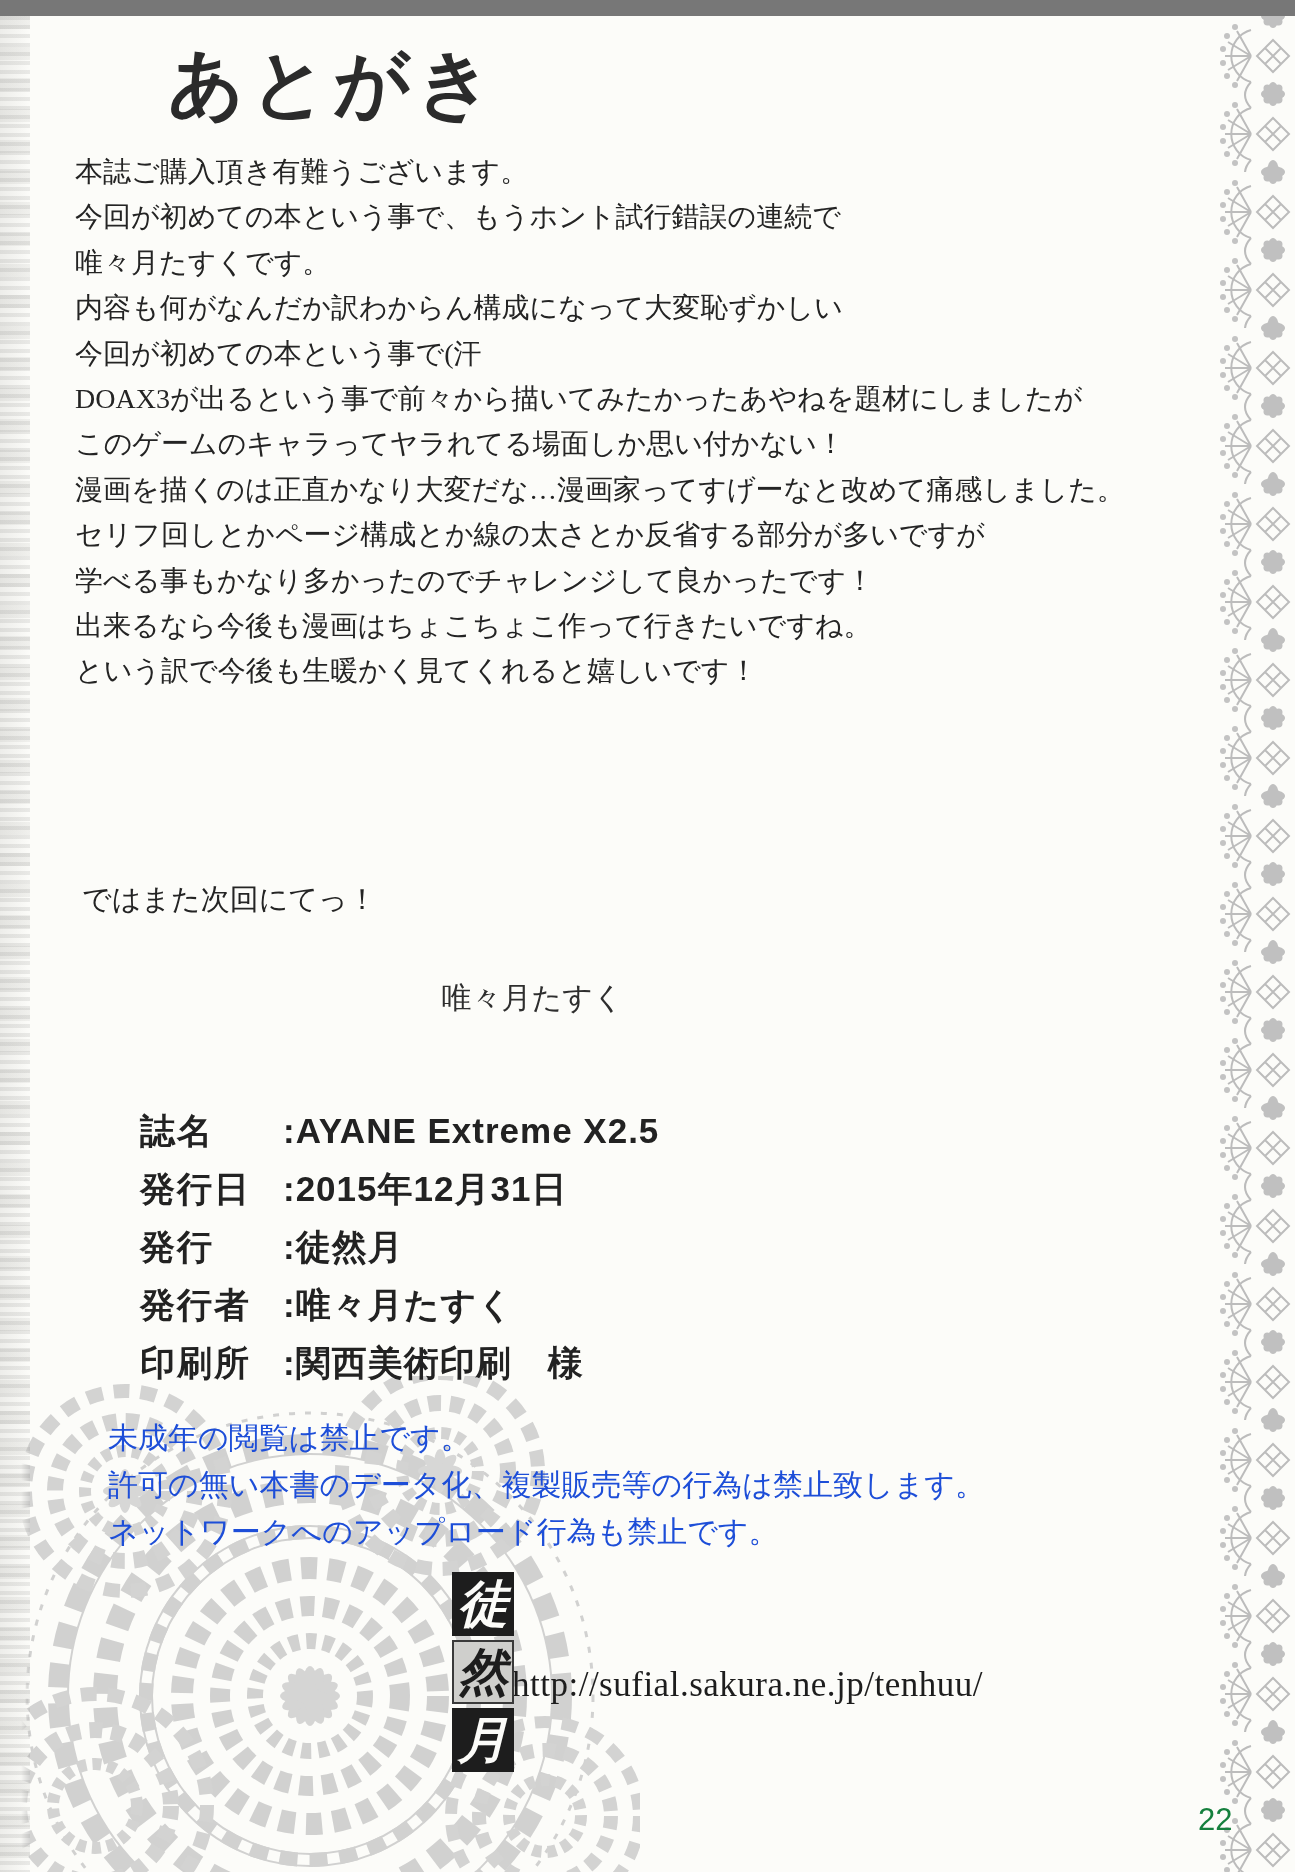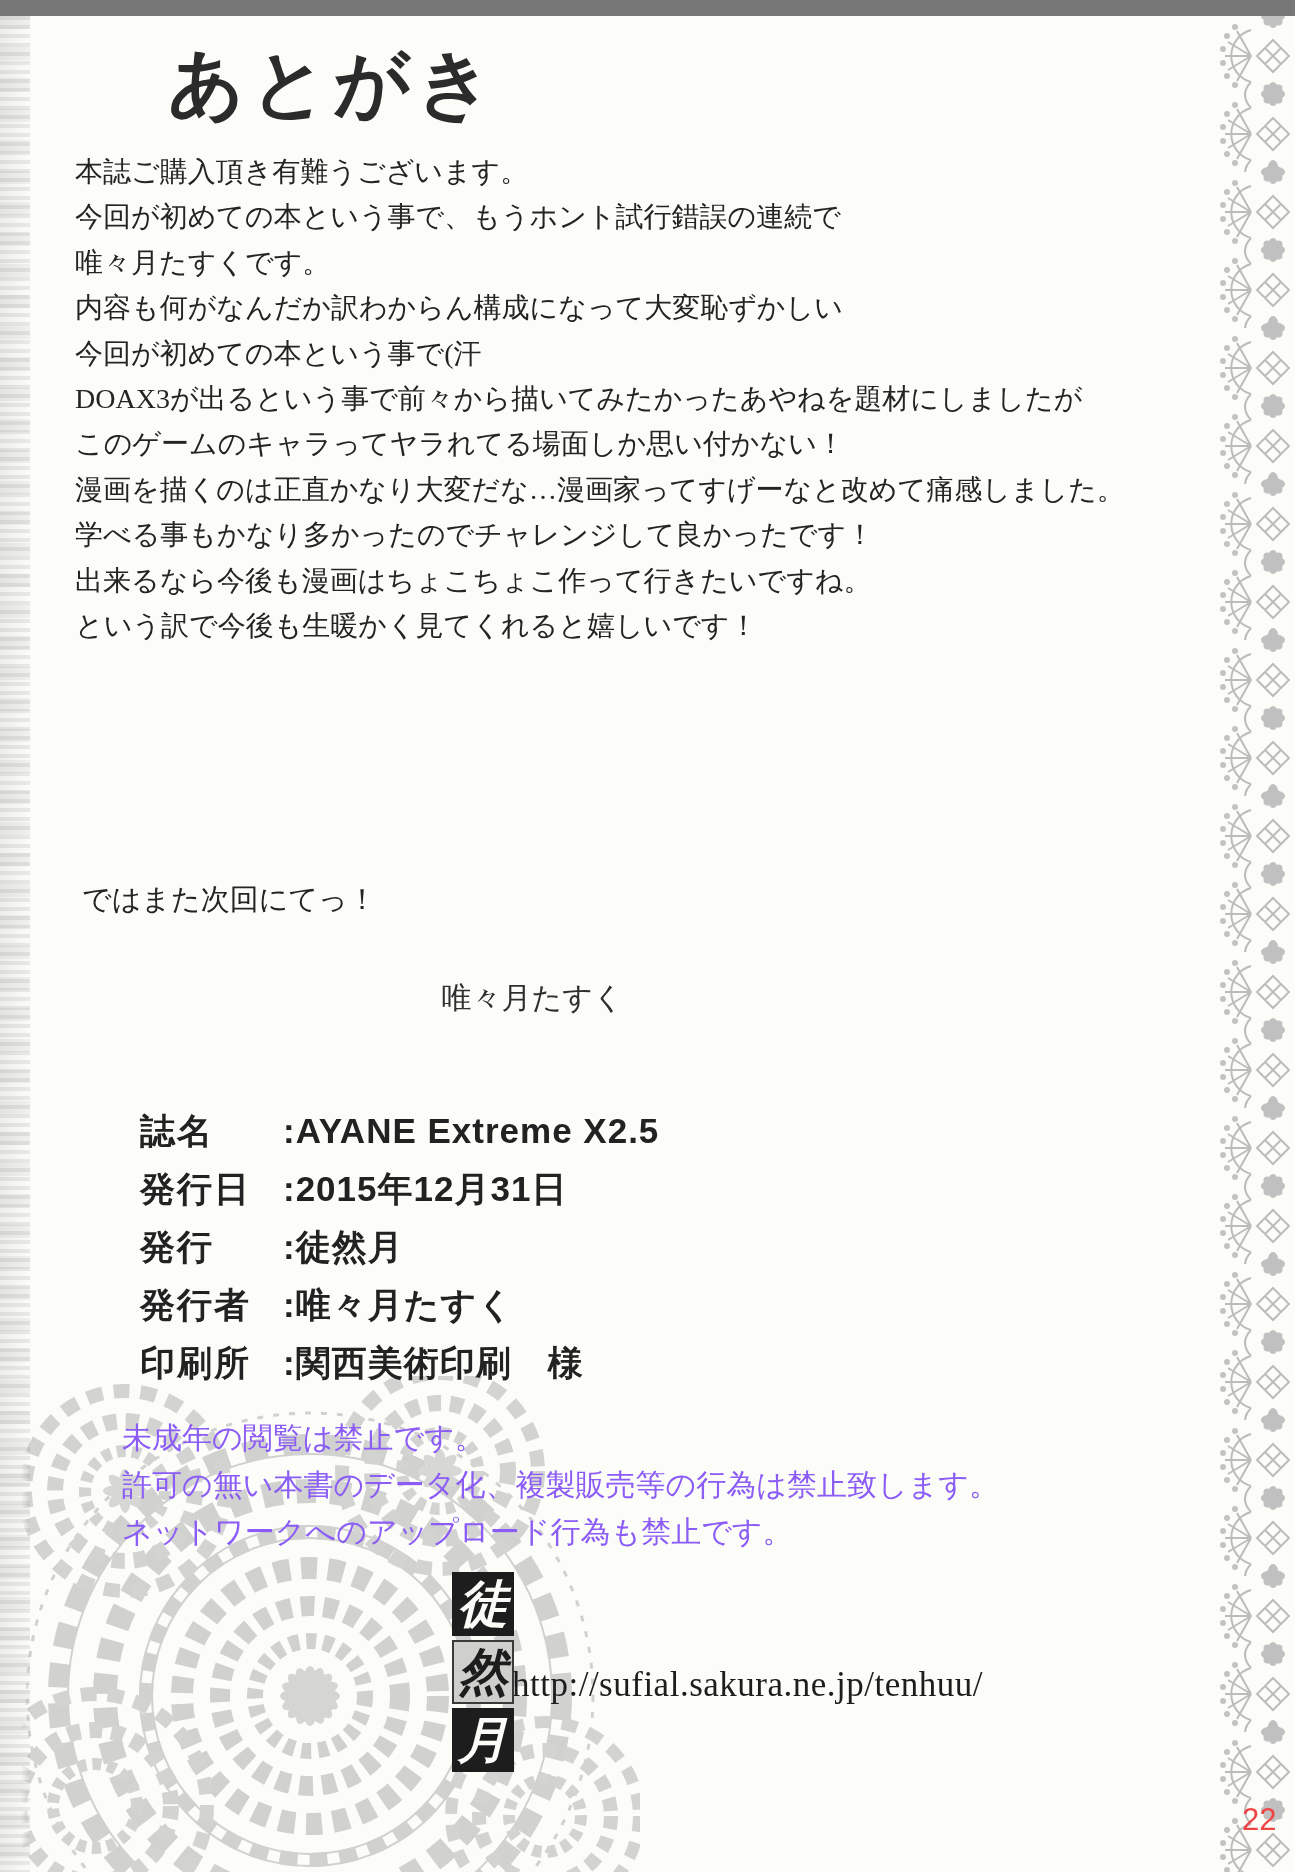--- a/index.html
+++ b/index.html
@@ -43,42 +43,42 @@
   }
   .colophon{
     position:absolute;left:140px;top:1086px;width:700px;z-index:2;
     font-family:"Liberation Sans","DejaVu Sans",sans-serif;
     font-weight:600;color:#222;
   }
   .crow{display:flex;height:58px;align-items:center;font-size:35px;}
   .clabel{width:143px;flex:0 0 143px;letter-spacing:2px;}
   .cvalue{letter-spacing:1px;}
   .notices{
-    position:absolute;left:122px;top:1398px;z-index:2;
-    font-size:30px;line-height:47px;color:#8b5cf6;
+    position:absolute;left:108px;top:1398px;z-index:2;
+    font-size:30px;line-height:47px;color:#1d4ed8;
   }
   .logo{
     position:absolute;left:452px;top:1556px;width:62px;z-index:3;
     display:flex;flex-direction:column;gap:4px;
   }
   .lbox{
     width:62px;height:64px;display:flex;align-items:center;justify-content:center;
     font-family:"Liberation Serif","DejaVu Serif",serif;
     font-size:50px;font-weight:bold;font-style:italic;line-height:1;
   }
   .lbox.dark{background:#1d1d1d;color:#fbfbf8;}
   .lbox.light{background:#cfcfcc;color:#1d1d1d;box-shadow:inset 0 0 0 2px #3a3a3a;}
   .links{
     position:absolute;left:512px;top:1636px;z-index:2;
     font-size:35px;line-height:66px;color:#1d1d1d;letter-spacing:.5px;
   }
   .pagenum{
-    position:absolute;left:1242px;top:1786px;z-index:2;
+    position:absolute;left:1198px;top:1786px;z-index:2;
     font-family:"Liberation Sans","DejaVu Sans",sans-serif;
-    font-size:31px;color:#ef4444;
+    font-size:31px;color:#15803d;
   }
 </style>
 </head>
 <body>
 
 <div class="page">
 
   <div class="edge-left"></div>
 
   <svg class="lace" width="82" height="1872" viewBox="0 0 82 1872">
@@ -204,20 +204,21 @@
 
   <div class="body">
     <div>本誌ご購入頂き有難うございます。</div>
     <div>今回が初めての本という事で、もうホント試行錯誤の連続で</div>
     <div>唯々月たすくです。</div>
     <div>内容も何がなんだか訳わからん構成になって大変恥ずかしい</div>
     <div>今回が初めての本という事で(汗</div>
     <div>DOAX3が出るという事で前々から描いてみたかったあやねを題材にしましたが</div>
     <div>このゲームのキャラってヤラれてる場面しか思い付かない！</div>
     <div>漫画を描くのは正直かなり大変だな…漫画家ってすげーなと改めて痛感しました。</div>
+    <div>セリフ回しとかページ構成とか線の太さとか反省する部分が多いですが</div>
     <div>学べる事もかなり多かったのでチャレンジして良かったです！</div>
     <div>出来るなら今後も漫画はちょこちょこ作って行きたいですね。</div>
     <div>という訳で今後も生暖かく見てくれると嬉しいです！</div>
   </div>
 
   <div class="closing">ではまた次回にてっ！</div>
 
   <div class="signature">唯々月たすく</div>
 
   <div class="colophon">

